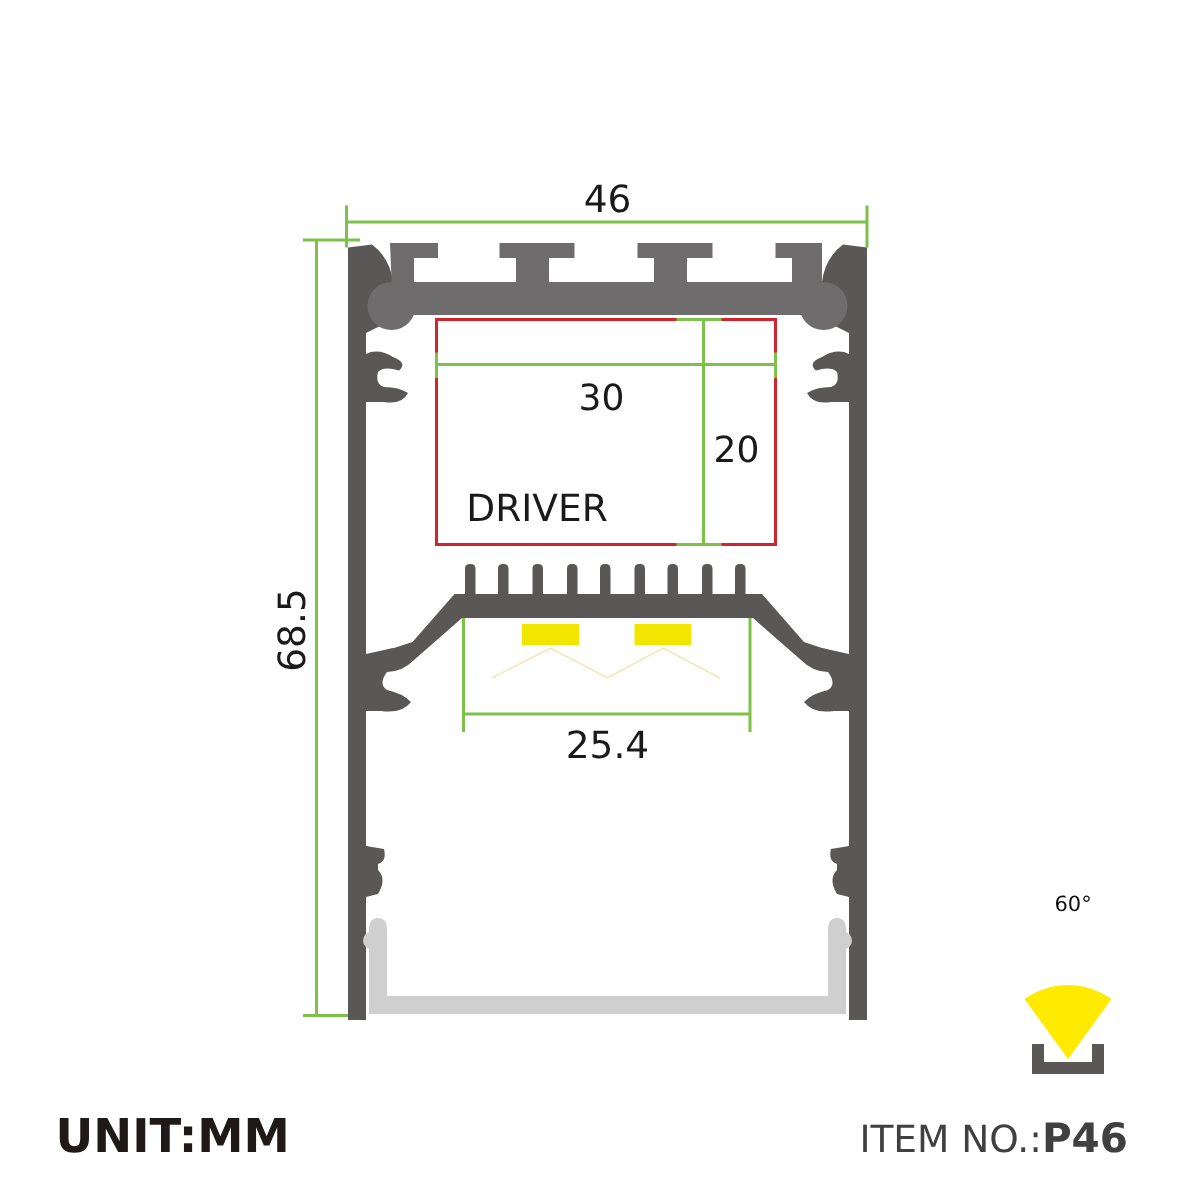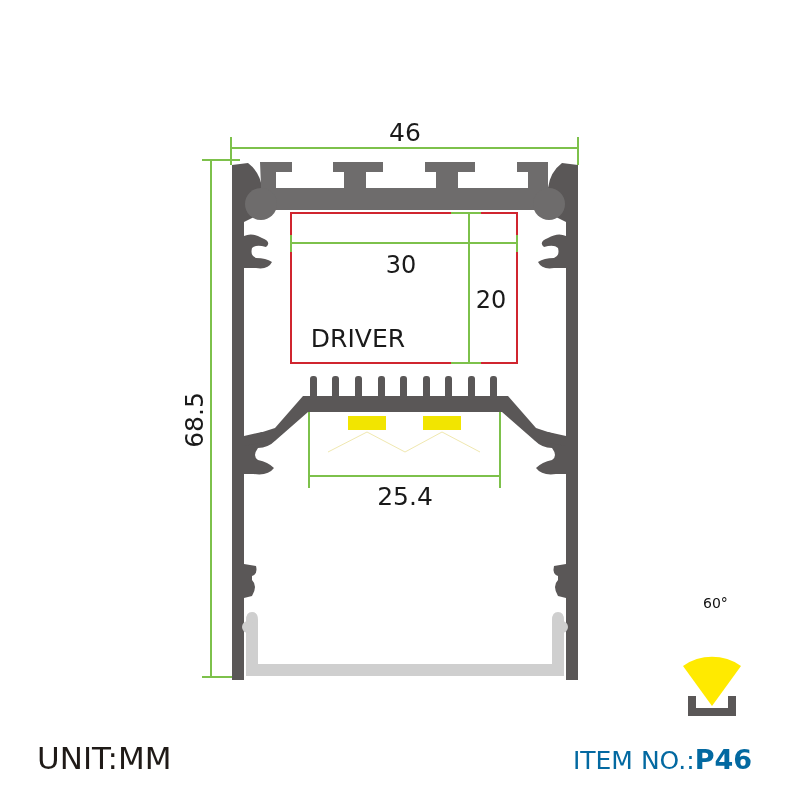--- a/index.html
+++ b/index.html
@@ -1,20 +1,20 @@
 <!DOCTYPE html>
 <html><head>
   <meta charset="utf-8">
   <style>
     html, body { margin: 0; padding: 0; background: #ffffff; }
     body { width: 800px; height: 800px; position: relative; overflow: hidden; font-family: "DejaVu Sans", sans-serif; }
     #drawing { position: absolute; left: 0; top: 0; width: 800px; height: 800px; }
     .dim-text { font-family: "DejaVu Sans", sans-serif; fill: #1a1a1a; }
-    .unit-label { position: absolute; left: 37px; top: 740px; font-size: 31px; color: #1f1a17; font-family: "DejaVu Sans", sans-serif; letter-spacing: 0px; font-weight: 400; }
-    .item-label { position: absolute; right: 48px; top: 744px; font-size: 25px; color: #0369a1; font-family: "DejaVu Sans", sans-serif; }
+    .unit-label { position: absolute; left: 37px; top: 740px; font-size: 31px; color: #1f1a17; font-family: "DejaVu Sans", sans-serif; letter-spacing: 0px; font-weight: 700; }
+    .item-label { position: absolute; right: 48px; top: 744px; font-size: 25px; color: #404040; font-family: "DejaVu Sans", sans-serif; }
     .item-label b { font-weight: bold; font-size: 27px; }
     .beam-label { position: absolute; left: 703px; top: 595px; font-size: 14px; color: #111; font-family: "DejaVu Sans", sans-serif; }
   </style>
 </head>
 <body>
 
 <svg id="drawing" viewBox="0 0 800 800" xmlns="http://www.w3.org/2000/svg">
 
   <g stroke="#7dc14b" stroke-width="2" fill="none">
     <line x1="231" y1="148" x2="578" y2="148"></line>

